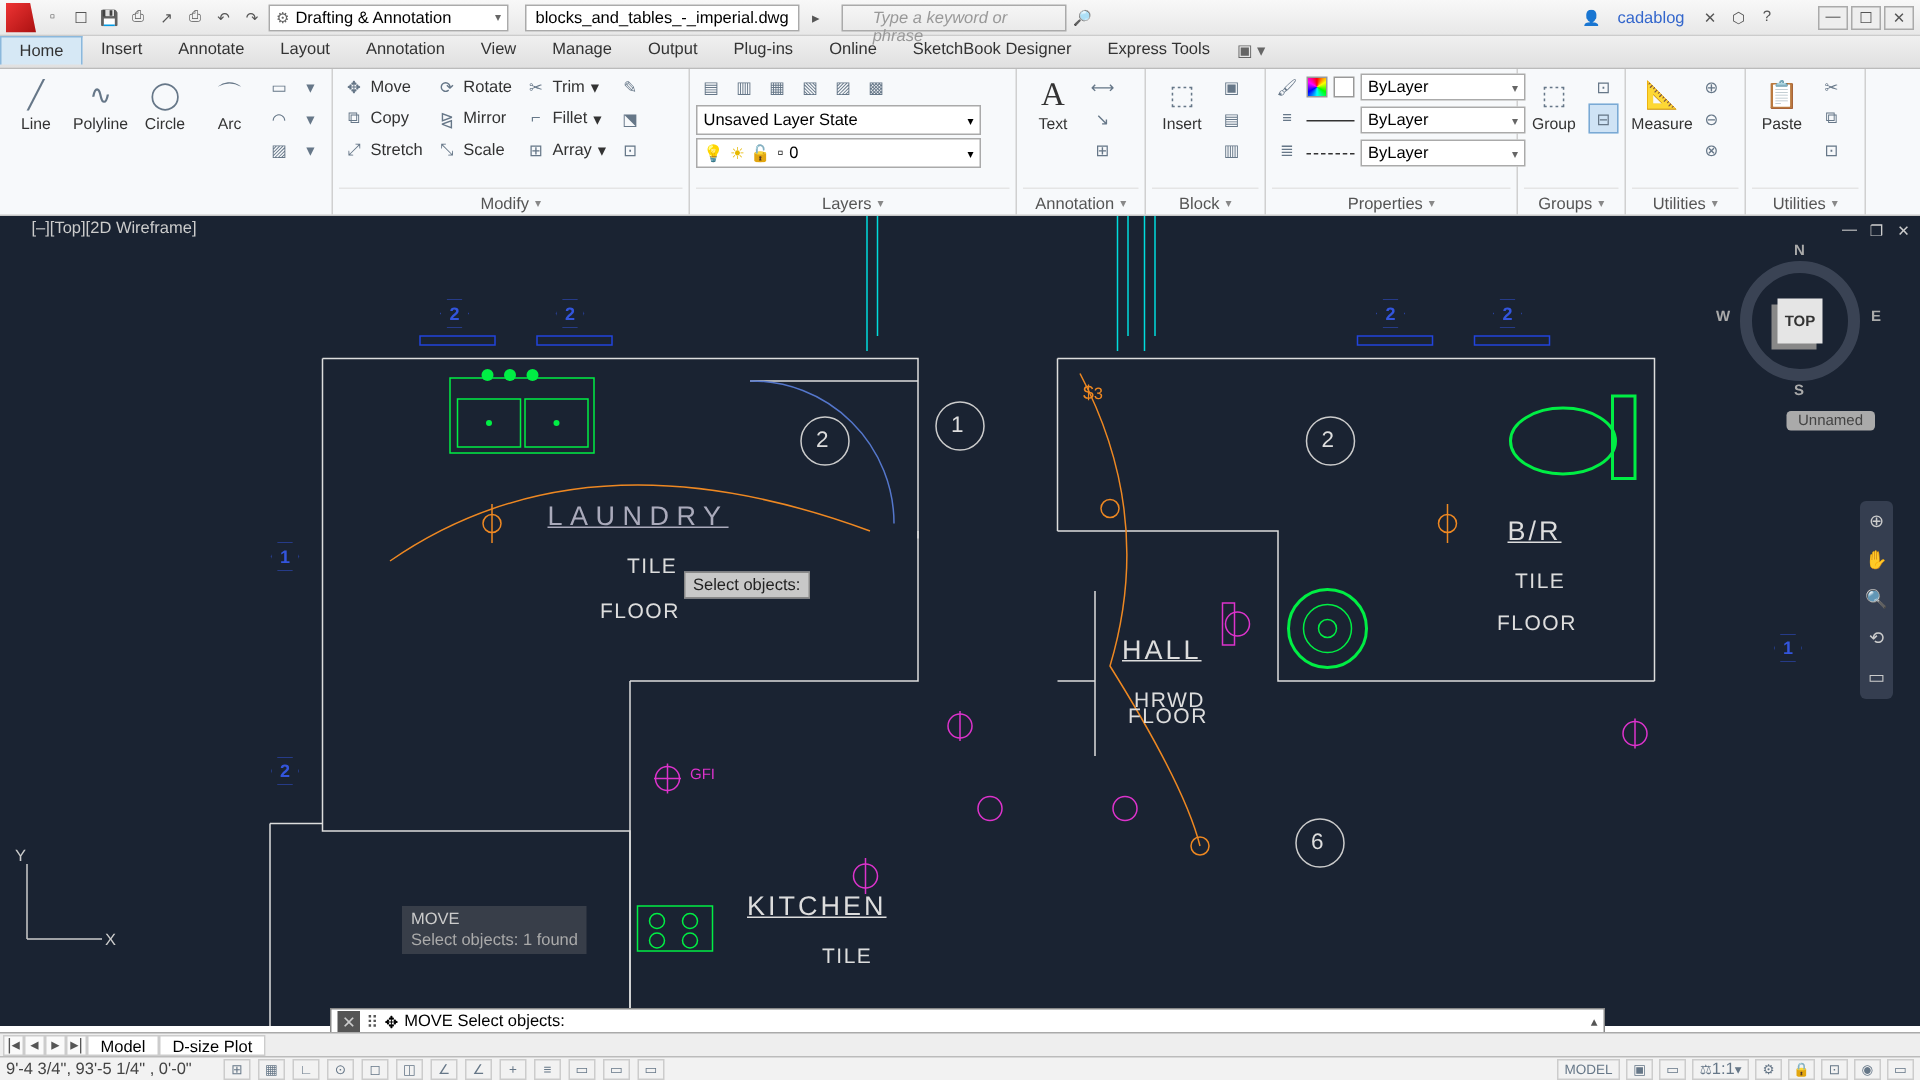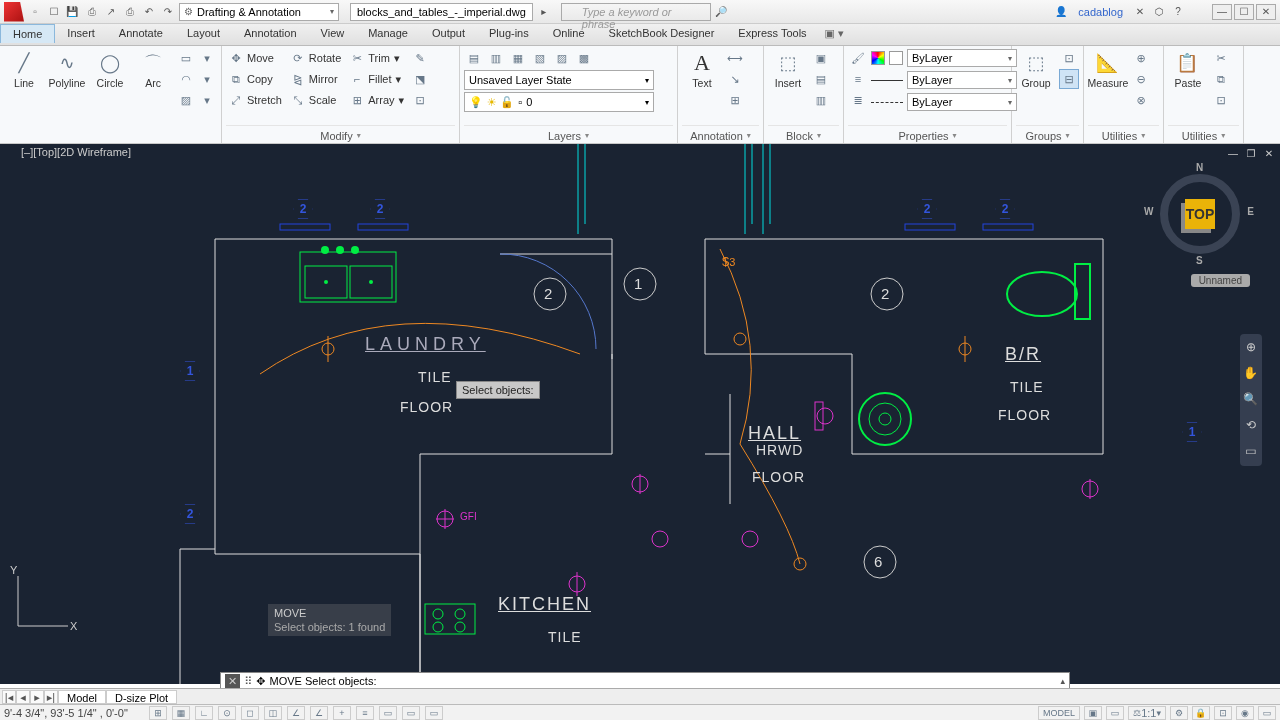--- a/index.html
+++ b/index.html
@@ -49,21 +49,21 @@
 .hex { width:20px; height:20px; display:flex; align-items:center; justify-content:center; color:#3355dd; font-weight:bold; font-size:12px; position:absolute; }
 .hex::before { content:""; position:absolute; inset:0; border:1px solid #3355dd; clip-path: polygon(25% 3%, 75% 3%, 97% 50%, 75% 97%, 25% 97%, 3% 50%); }
 .wall { stroke:#ddd; stroke-width:1; fill:none; }
 .txt { position:absolute; color:#ddd; font-size:18px; letter-spacing:2px; }
 .txt.u { text-decoration:underline; }
 .txt.sm { font-size:14px; letter-spacing:1px; }
 .tooltip { position:absolute; background:#c8c8c8; color:#222; padding:2px 5px; font-size:11px; border:1px solid #888;}
 
 .viewcube { position:absolute; top:20px; right:30px; width:100px; height:100px; }
 .viewcube .ring { position:absolute; inset:10px; border:8px solid rgba(120,130,150,0.35); border-radius:50%; }
-.viewcube .face { position:absolute; top:35px; left:35px; width:30px; height:30px; background:#eab308; display:flex; align-items:center; justify-content:center; font-size:14px; color:#333; font-weight:bold; box-shadow: -4px 4px 0 #888;}
+.viewcube .face { position:absolute; top:35px; left:35px; width:30px; height:30px; background:#e5e5e5; display:flex; align-items:center; justify-content:center; font-size:10px; color:#333; font-weight:bold; box-shadow: -4px 4px 0 #888;}
 .viewcube .dir { position:absolute; font-size:10px; color:#aaa; font-weight:bold;}
 .viewcube-chip { position:absolute; top:130px; right:30px; background:#aaa; padding:1px 8px; border-radius:3px; font-size:10px; color:#444;}
 .navbar { position:absolute; right:18px; top:190px; width:22px; background:rgba(80,90,110,0.5); border-radius:4px; padding:6px 0; display:flex; flex-direction:column; align-items:center; gap:10px; }
 .navbar div { width:16px; height:16px; color:#ccc; font-size:12px; text-align:center;}
 
 .cmdline { position:absolute; bottom:30px; left:220px; right:210px; height:18px; background:#fff; border:1px solid #888; display:flex; align-items:center; padding:0 4px; font-size:12px;}
 .cmdhist { position:absolute; bottom:48px; left:268px; height:32px; background:rgba(60,65,75,0.9); color:#aaa; font-family:monospace; font-size:11px; padding:2px 6px; line-height:14px; }
 .cmdhist .c1 { color:#ccc;}
 
 .modeltabs { position:absolute; bottom:16px; left:0; right:0; height:16px; background:#eee; border-top:1px solid #aaa; display:flex; align-items:center; font-size:10px; padding-left:2px; gap:0;}
@@ -476,21 +476,21 @@
   <div style="position:absolute;top:131px;left:634px;font-size:15px;color:#ddd">1</div>
   <div style="position:absolute;top:141px;left:881px;font-size:15px;color:#ddd">2</div>
   <div style="position:absolute;top:409px;left:874px;font-size:15px;color:#ddd">6</div>
   <div style="position:absolute;top:110px;left:722px;font-size:13px;color:#ee8822">$<span>3</span></div>
   <div style="position:absolute;top:367px;left:460px;font-size:10px;color:#dd33cc">GFI</div>
 
   <div class="txt u" style="top:190px;left:365px;letter-spacing:5px;color:#aab">LAUNDRY</div>
   <div class="txt sm" style="top:225px;left:418px">TILE</div>
   <div class="txt sm" style="top:255px;left:400px">FLOOR</div>
   <div class="txt u" style="top:279px;left:748px">HALL</div>
-  <div class="txt sm" style="top:298px;left:756px">HRWD</div>
+  <div class="txt sm" style="top:314px;left:756px">HRWD</div>
   <div class="txt sm" style="top:325px;left:752px">FLOOR</div>
   <div class="txt u" style="top:200px;left:1005px">B/R</div>
   <div class="txt sm" style="top:235px;left:1010px">TILE</div>
   <div class="txt sm" style="top:263px;left:998px">FLOOR</div>
   <div class="txt u" style="top:450px;left:498px">KITCHEN</div>
   <div class="txt sm" style="top:485px;left:548px">TILE</div>
 
   <div class="tooltip" style="top:237px;left:456px">Select objects:</div>
 
   <div class="viewcube">

